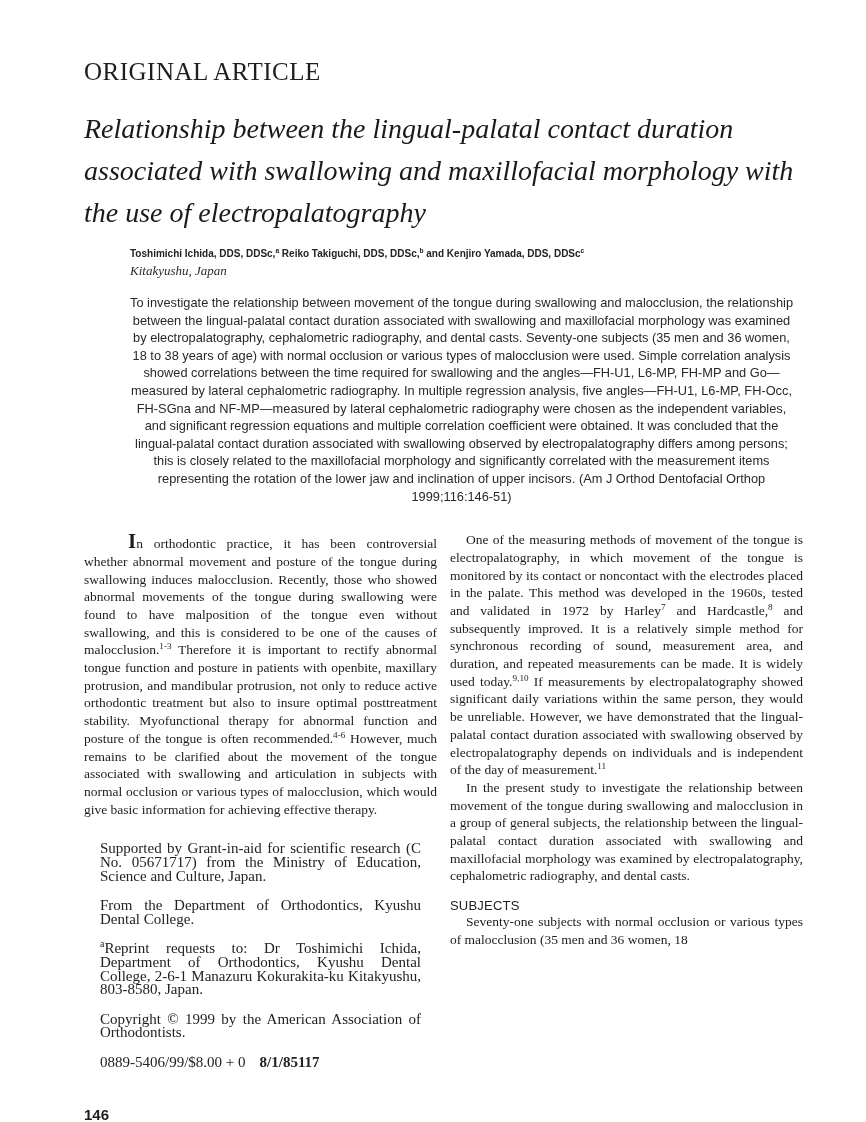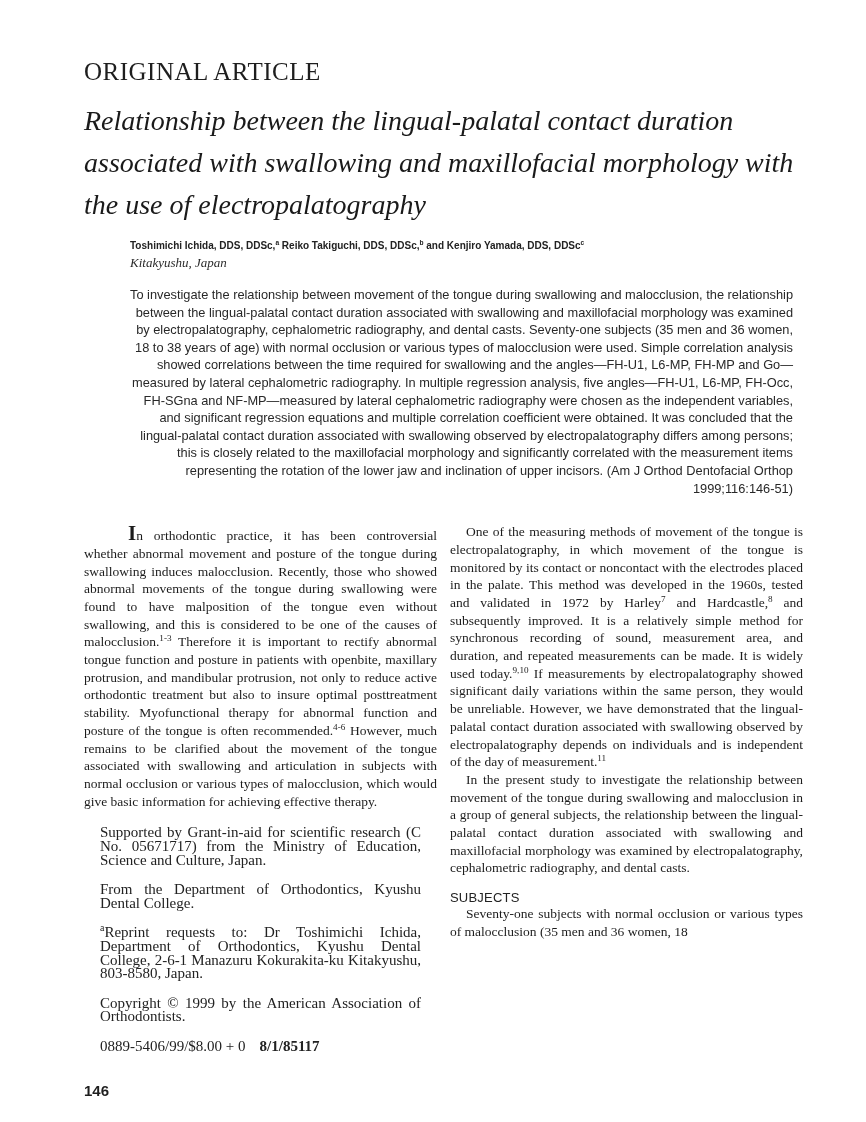--- a/index.html
+++ b/index.html
@@ -18,21 +18,21 @@
     top: 58px;
     width: 719px;
   }
   .kicker {
     font-family: "Liberation Serif", serif;
     font-size: 25px;
     letter-spacing: 0.5px;
     color: #1e1e1e;
   }
   .title {
-    margin: 14px 0 0 0;
+    margin: 22px 0 0 0;
     font-family: "Liberation Serif", serif;
     font-style: italic;
     font-weight: 400;
     font-size: 28px;
     line-height: 42px;
     color: #1a1a1a;
   }
   .title-line { display: block; }
   .byline-block { margin: 14px 0 0 46px; }
   .authors {
@@ -54,30 +54,30 @@
     font-size: 13px;
     color: #2a2a2a;
   }
   .abstract {
     margin: 15px 0 0 0;
     width: 663px;
     font-family: "Liberation Sans", sans-serif;
     font-size: 12.8px;
     line-height: 17.6px;
     color: #282828;
-    text-align: right;
+    text-align: center;
   }
   .columns {
     margin-top: 26px;
     display: flex;
     gap: 13px;
     height: 527px;
   }
   .col { width: 353px; }
-  .col-left { display: flex; flex-direction: column; }
+  .col-left { display: flex; flex-direction: column; gap: 8px; }
   .body-p {
     margin: 0;
     font-family: "Liberation Serif", serif;
     font-size: 13.5px;
     line-height: 17.7px;
     text-align: justify;
     color: #1c1c1c;
   }
   .body-p .ref {
     font-size: 0.68em;

